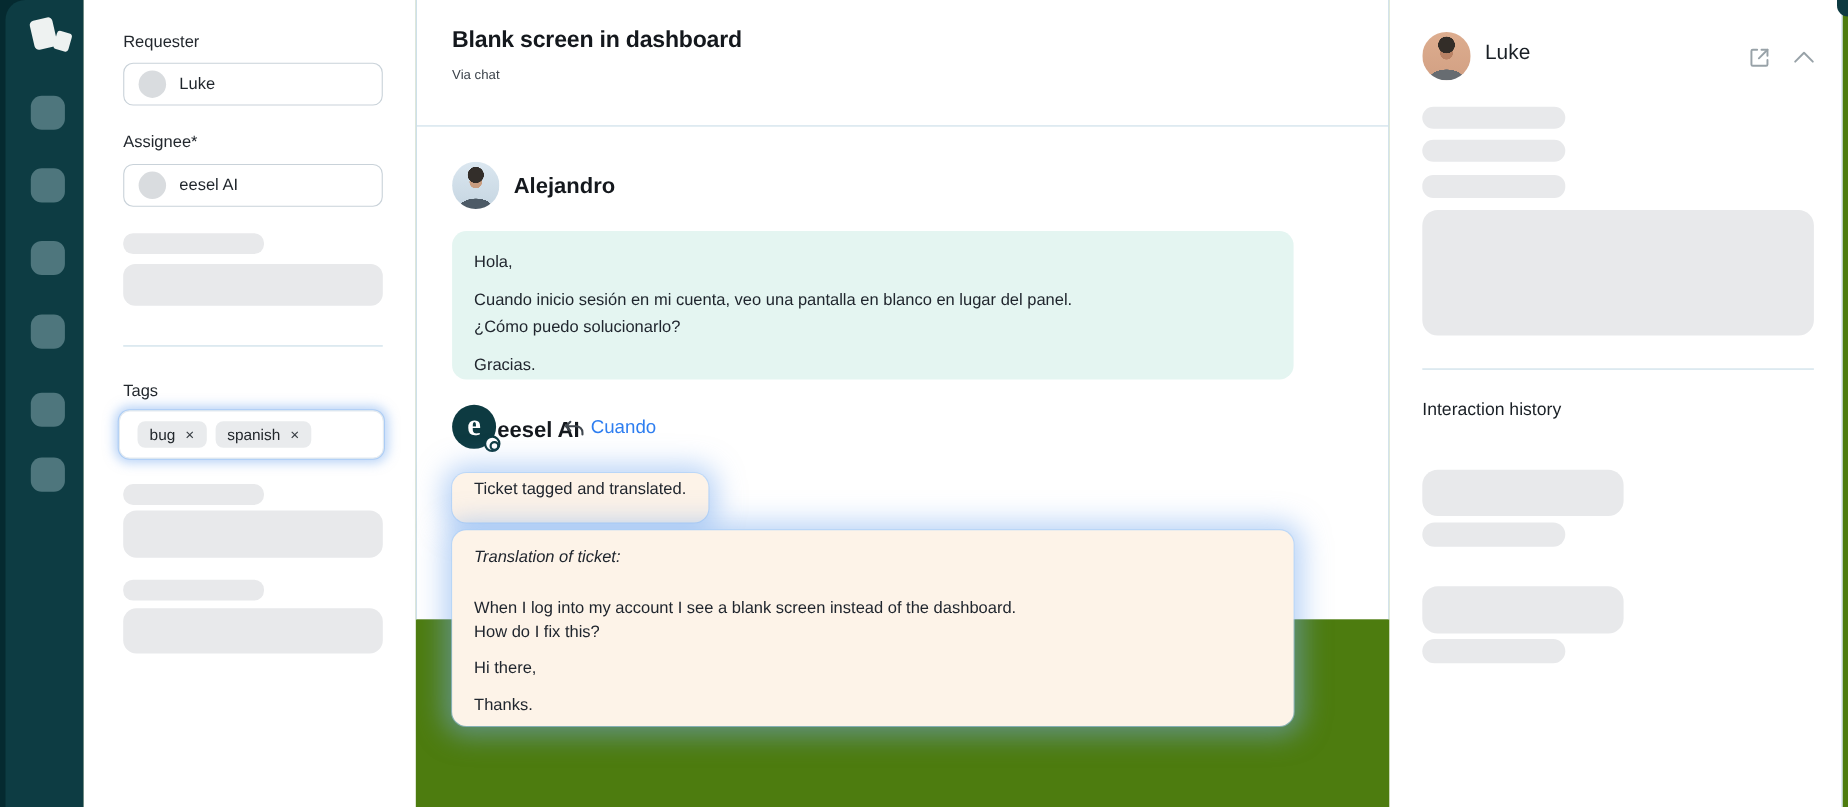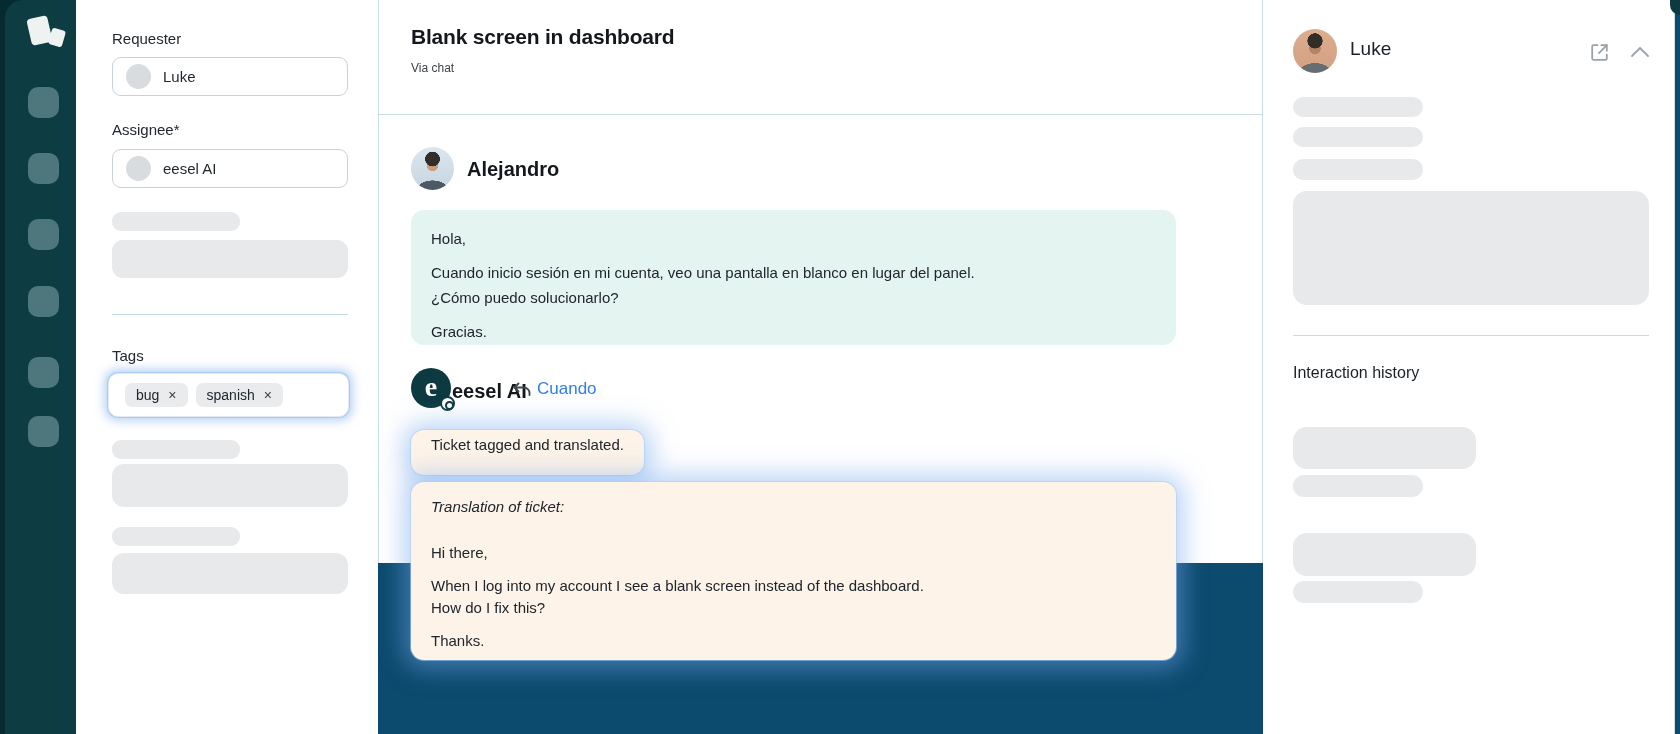--- a/index.html
+++ b/index.html
@@ -1,18 +1,18 @@
 <!DOCTYPE html>
 <html><head>
 <meta charset="utf-8">
 <style>
   html,body{margin:0;padding:0;background:#ffffff;}
   *{box-sizing:border-box;}
   #stage{
-    position:relative;width:1680px;height:734px;overflow:hidden;background:#0c4a6e;
+    position:relative;width:1680px;height:734px;overflow:hidden;background:#4d7c0f;
     font-family:"Liberation Sans","DejaVu Sans",sans-serif;color:#1f252b;
   }
   
   .sidebar{position:absolute;left:0;top:0;width:76px;height:734px;background:#052a30;}
   .sidebar-inner{position:absolute;left:5px;top:0;right:0;bottom:0;background:#0d3c43;border-top-left-radius:18px;}
   .logo{position:absolute;left:22px;top:15px;width:44px;height:36px;}
   .logo-a{position:absolute;left:2px;top:2px;width:21px;height:27px;background:#eef2f1;border-radius:4px;transform:rotate(-13deg);}
   .logo-b{position:absolute;left:23px;top:14px;width:14px;height:17px;background:#eef2f1;border-radius:3px;transform:rotate(16deg);}
   .nav-ic{position:absolute;left:23px;width:31px;height:31px;border-radius:10px;background:#4e767d;}
   
@@ -153,23 +153,23 @@
       </svg>
     </span>
     <span class="assign-link">Cuando</span>
 
     <div class="bubble bubble-note ai-glow">
       <p>Ticket tagged and translated.</p>
     </div>
 
     <div class="bubble bubble-translation ai-glow">
       <p class="tr-head">Translation of ticket:</p>
-      <p>Hi there,</p>
       <p>When I log into my account I see a blank screen instead of the dashboard.
 How do I fix this?</p>
+      <p>Hi there,</p>
       <p>Thanks.</p>
     </div>
   </div>
 
   <div class="ctx-panel">
     <div class="avatar avatar-luke"></div>
     <div class="ctx-name">Luke</div>
 
     <span class="icon-btn" style="left:324px;top:40px;width:25px;height:25px">
       <svg class="lineic" width="25" height="25" viewBox="0 0 24 24" stroke="#98a2a8" stroke-width="1.7">

